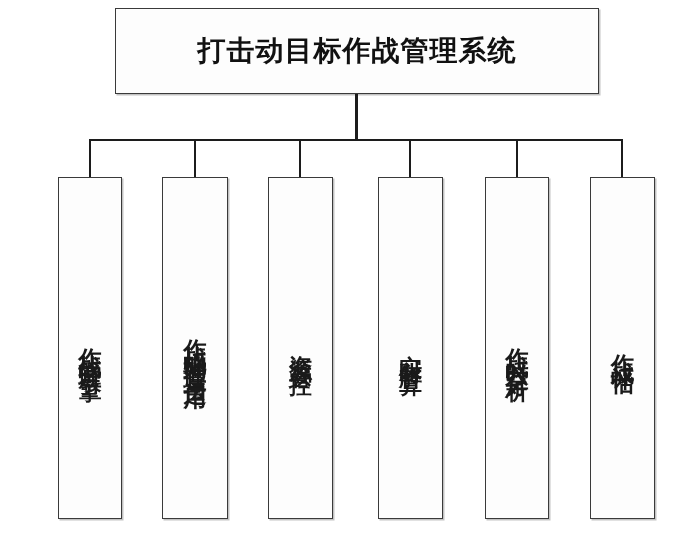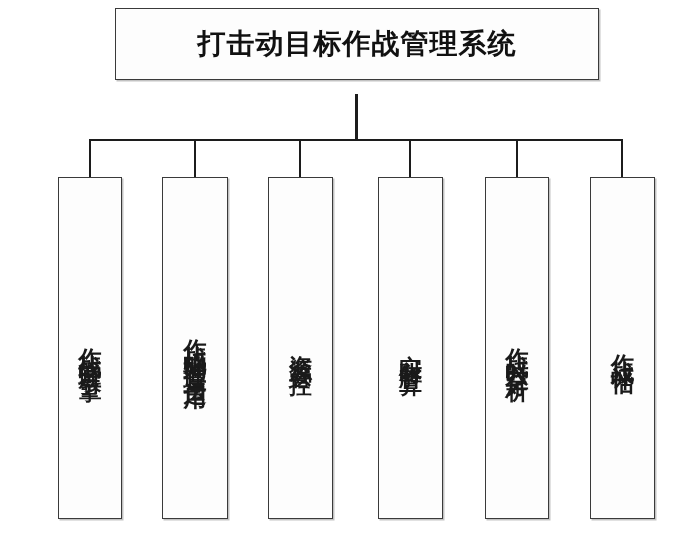--- a/index.html
+++ b/index.html
@@ -72,21 +72,21 @@
   }
   .conn-stub {
     width: 2.2px;
   }
 </style>
 </head>
 <body>
 
 <div id="diagram">
 
-  <div class="node root-node" style="left:115px; top:8px; width:484px; height:72px;">
+  <div class="node root-node" style="left:115px; top:8px; width:484px; height:86px;">
     <span class="root-label">打击动目标作战管理系统</span>
   </div>
 
   <div class="connector conn-vert-main" style="left:355px; top:94px; height:47px;"></div>
 
   <div class="connector conn-bus" style="left:89px; top:139px; width:534px;"></div>
 
   <div class="connector conn-stub" style="left:89px;  top:139px; height:38px;"></div>
   <div class="connector conn-stub" style="left:194px; top:139px; height:38px;"></div>
   <div class="connector conn-stub" style="left:299px; top:139px; height:38px;"></div>

